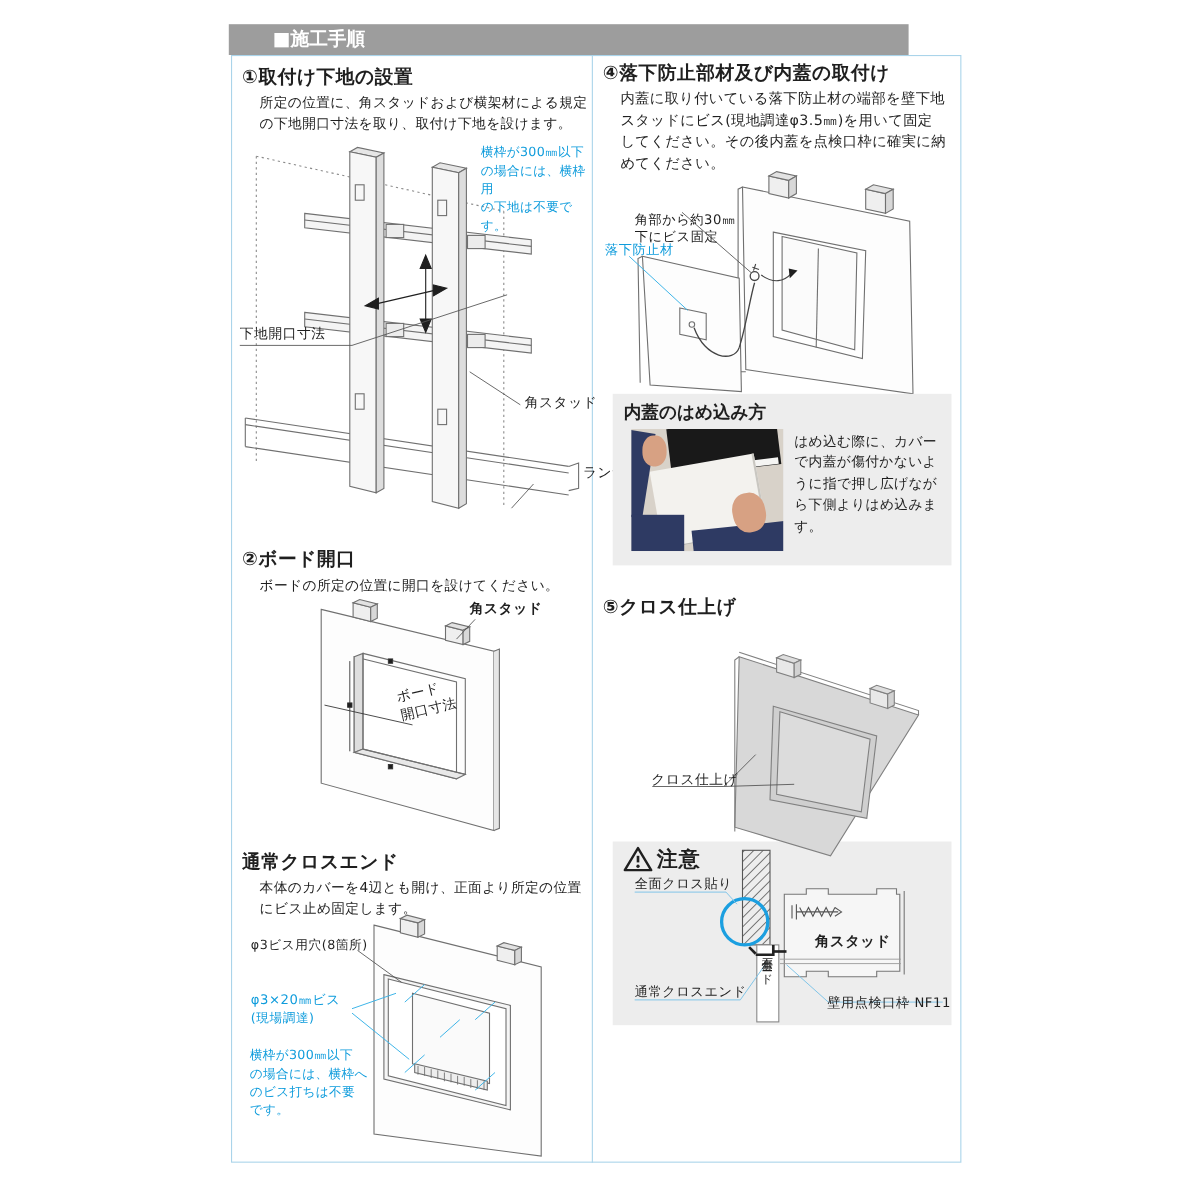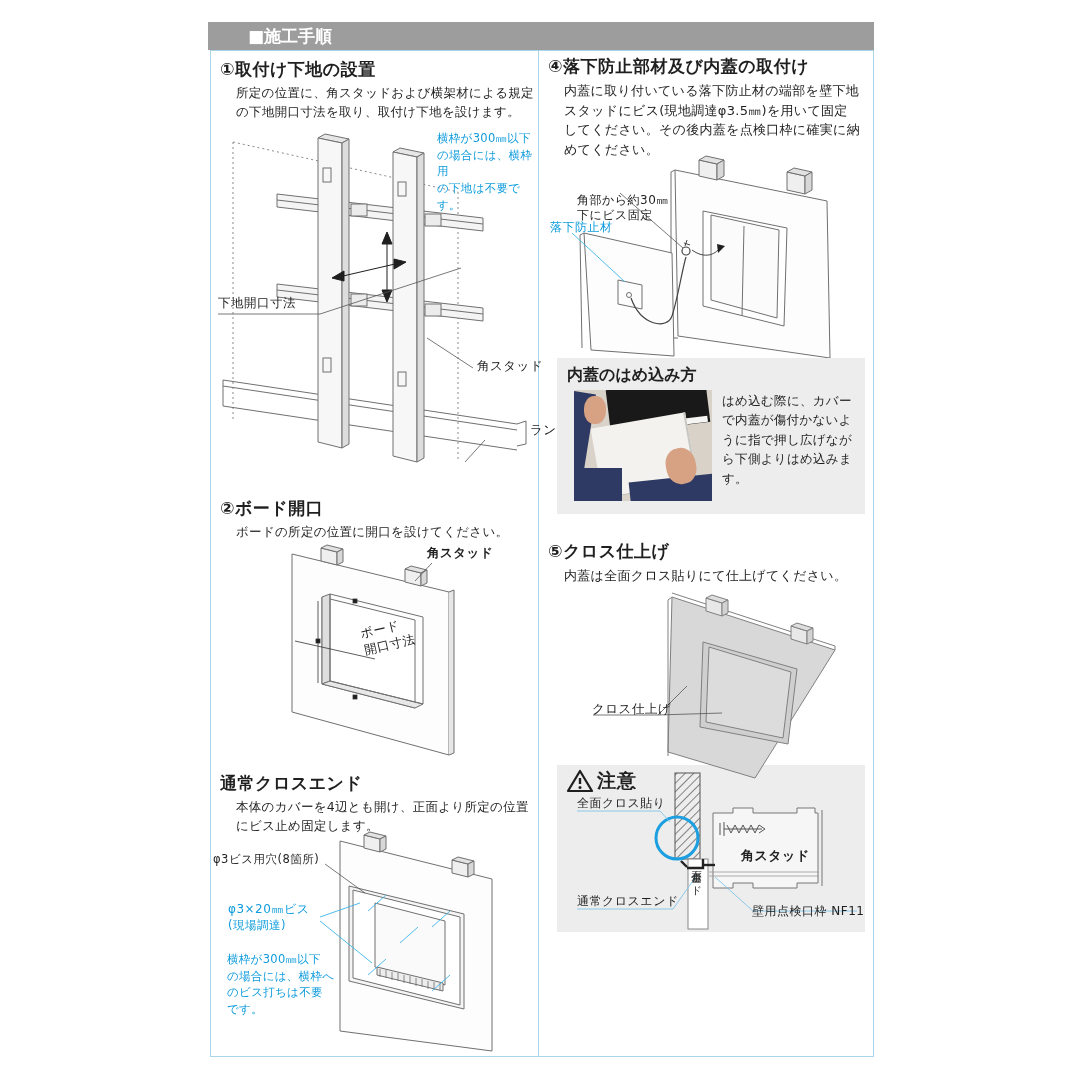--- a/index.html
+++ b/index.html
@@ -23,21 +23,21 @@
   .vert{writing-mode:vertical-rl;text-orientation:upright;font-size:10.5px;letter-spacing:1px;}
   
   .photo{overflow:hidden;background:#d8d3cc;}
   .photo>div{position:absolute;}
 </style>
 </head>
 <body>
 
 <div id="page">
 
-  <div class="abs hbar" style="left:208px;top:22px;width:666px;height:28px;padding-left:40px;">
+  <div class="abs hbar" style="left:208px;top:22px;width:618px;height:28px;padding-left:40px;">
     <span>■施工手順</span>
   </div>
 
   <div class="abs panel" style="left:210px;top:50px;width:664px;height:1007px;"></div>
   <div class="abs vdiv" style="left:538px;top:50px;width:1px;height:1007px;"></div>
 
   <div class="abs stitle" style="left:220px;top:58px;">①取付け下地の設置</div>
   <div class="abs body" style="left:236px;top:84px;width:302px;">所定の位置に、角スタッドおよび横架材による規定の下地開口寸法を取り、取付け下地を設けます。</div>
 
   <svg style="left:215px;top:128px;" width="320" height="362" viewBox="0 0 320 362">
@@ -166,21 +166,21 @@
         <line x1="112" y1="158" x2="130" y2="142"></line>
       <line x1="80" y1="110" x2="98" y2="94"></line>
     </g>
     <g>
       <line x1="5" y1="31" x2="45" y2="60" stroke="#555" stroke-width="0.8"></line>
       <line x1="0" y1="84" x2="40" y2="70" stroke="#3db4e8" stroke-width="0.9"></line>
       <line x1="0" y1="88" x2="52" y2="130" stroke="#3db4e8" stroke-width="0.9"></line>
     </g>
   </svg>
 
-  <div class="abs lbl lbl-s" style="left:213px;top:852px;">φ3ビス用穴(8箇所)</div>
+  <div class="abs lbl lbl-s" style="left:228px;top:852px;">φ3ビス用穴(8箇所)</div>
   <div class="abs lbl blue" style="left:228px;top:901px;font-size:12px;">φ3×20㎜ビス</div>
   <div class="abs lbl blue lbl-s" style="left:228px;top:918px;">(現場調達)</div>
   <div class="abs note blue pre" style="left:227px;top:951px;width:110px;">横枠が300㎜以下
 の場合には、横枠へ
 のビス打ちは不要
 です。</div>
 
   <div class="abs stitle" style="left:548px;top:55px;">④落下防止部材及び内蓋の取付け</div>
   <div class="abs body" style="left:564px;top:81px;width:296px;font-size:13px;">内蓋に取り付いている落下防止材の端部を壁下地スタッドにビス(現地調達φ3.5㎜)を用いて固定してください。その後内蓋を点検口枠に確実に納めてください。</div>
 
@@ -236,21 +236,20 @@
     <div style="left:22px;top:30px;width:94px;height:70px;background:#f3f2ee;border-right:2px solid #c9c7c1;border-bottom:1px solid #bdbbb5;transform:rotate(-10deg);"></div>
     <div style="left:-10px;top:2px;width:26px;height:78px;background:#2e3a63;transform:rotate(9deg);"></div>
     <div style="left:10px;top:6px;width:22px;height:28px;background:#d7a183;border-radius:45%;"></div>
     <div style="left:-6px;top:78px;width:54px;height:40px;background:#2e3a63;"></div>
     <div style="left:56px;top:88px;width:86px;height:30px;background:#2e3a63;transform:rotate(-6deg);"></div>
     <div style="left:92px;top:58px;width:30px;height:36px;background:#d7a183;border-radius:45%;transform:rotate(-12deg);"></div>
   </div>
   <div class="abs body" style="left:722px;top:391px;width:136px;font-size:12.5px;line-height:1.55;">はめ込む際に、カバーで内蓋が傷付かないように指で押し広げながら下側よりはめ込みます。</div>
 
   <div class="abs stitle" style="left:548px;top:540px;">⑤クロス仕上げ</div>
-  <div class="abs body" style="left:564px;top:566px;width:302px;font-size:13px;">内蓋は全面クロス貼りにて仕上げてください。</div>
 
   <div class="abs gbox" style="left:557px;top:765px;width:308px;height:167px;z-index:1;"></div>
 
   <svg style="left:560px;top:585px;z-index:2;" width="315" height="230" viewBox="0 0 315 230">
     <g stroke="#808080" stroke-width="1">
       <polygon points="112,12 275,65 195,193 108,167" fill="#d8d8d8"></polygon>
       <path d="M112,12 l-4,3 l0,156" fill="none"></path>
       <path d="M112,8 L275,61 L275,65" fill="none"></path>
 
       <polygon points="146,13 162,18 162,31 146,26" fill="#e8e8e8"></polygon>

